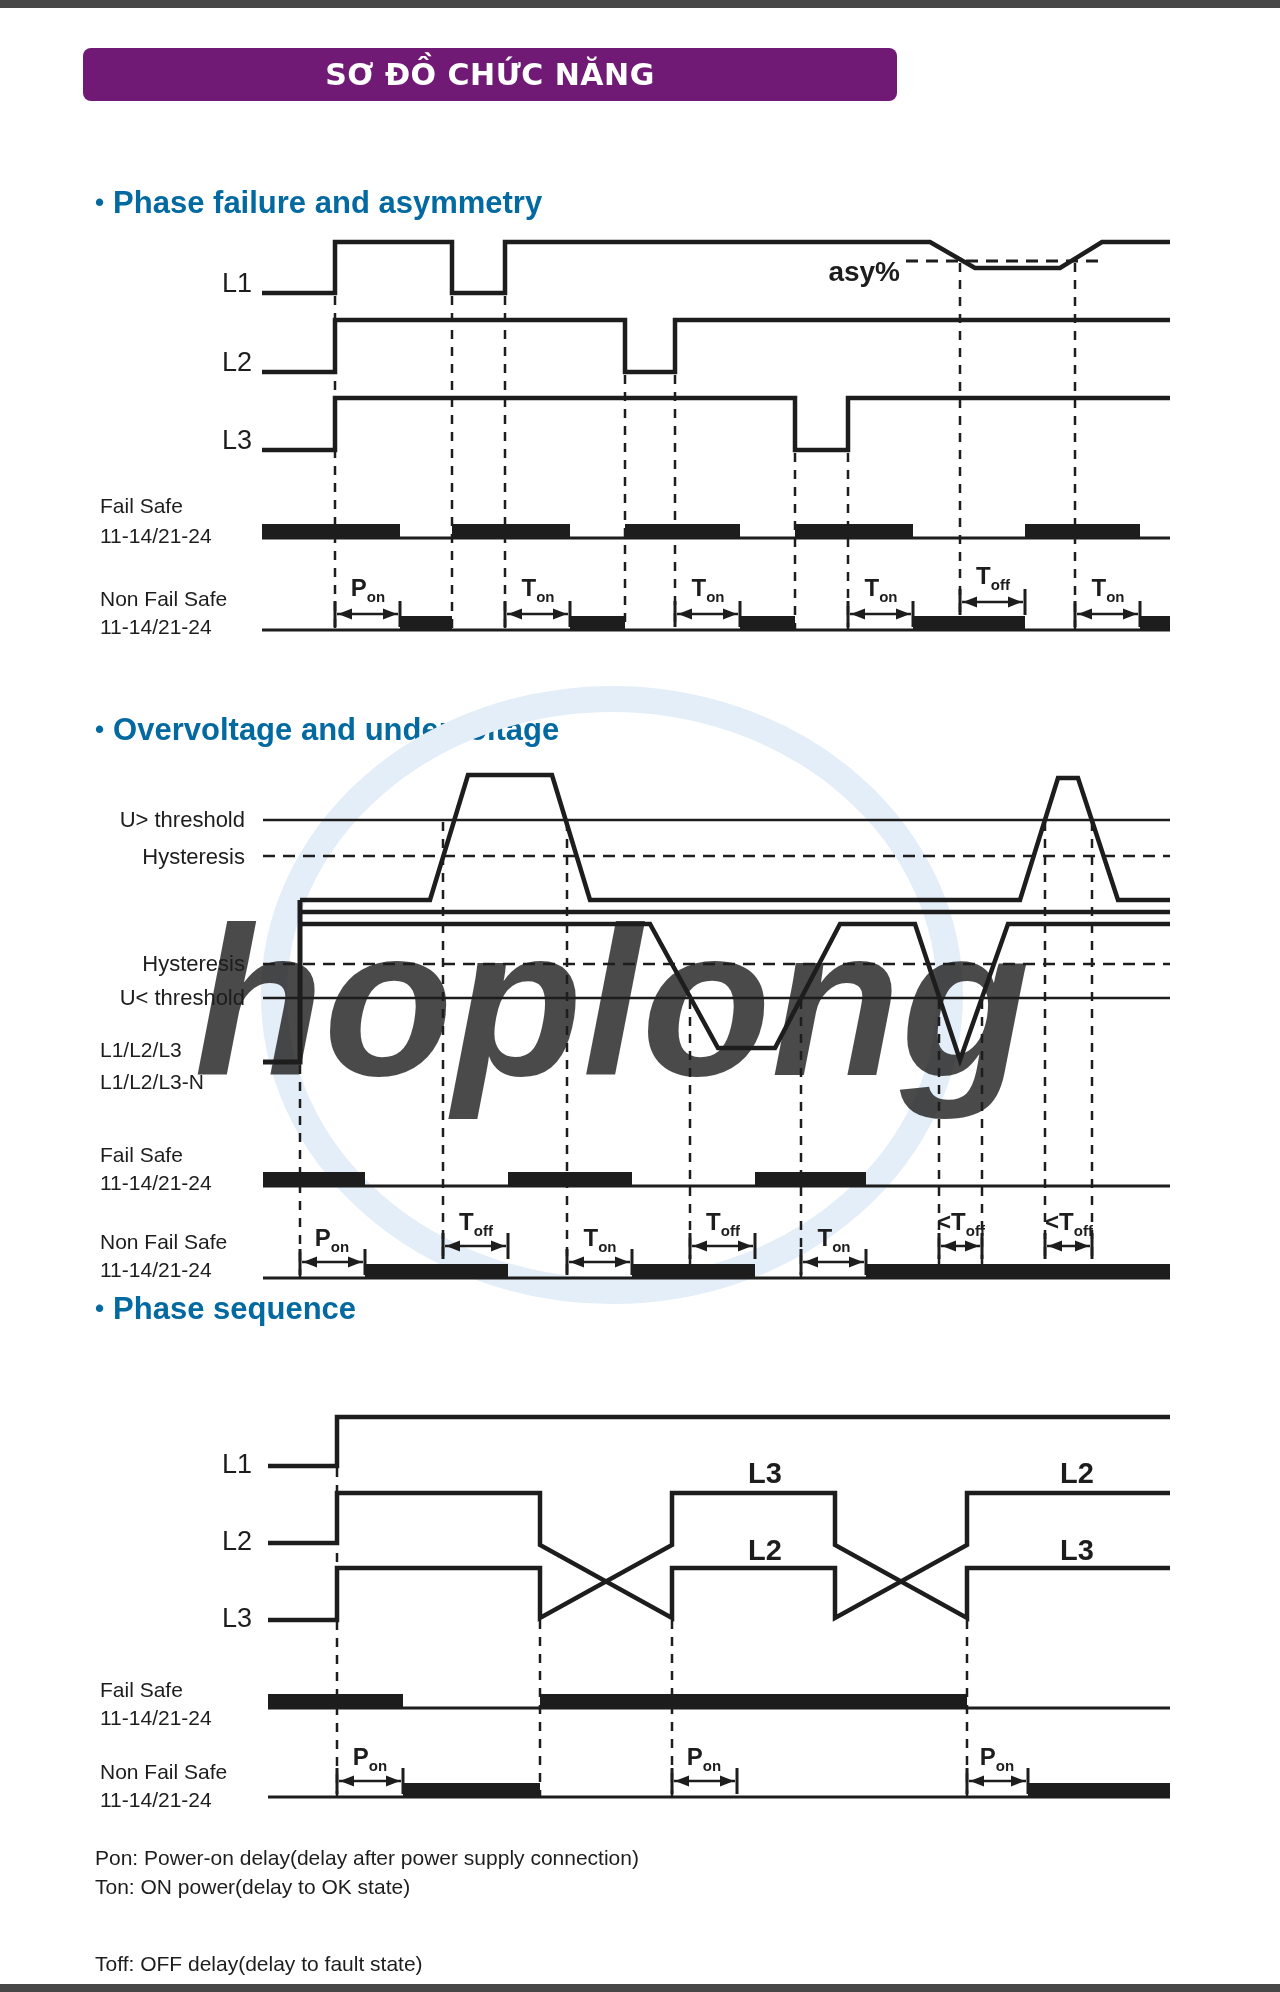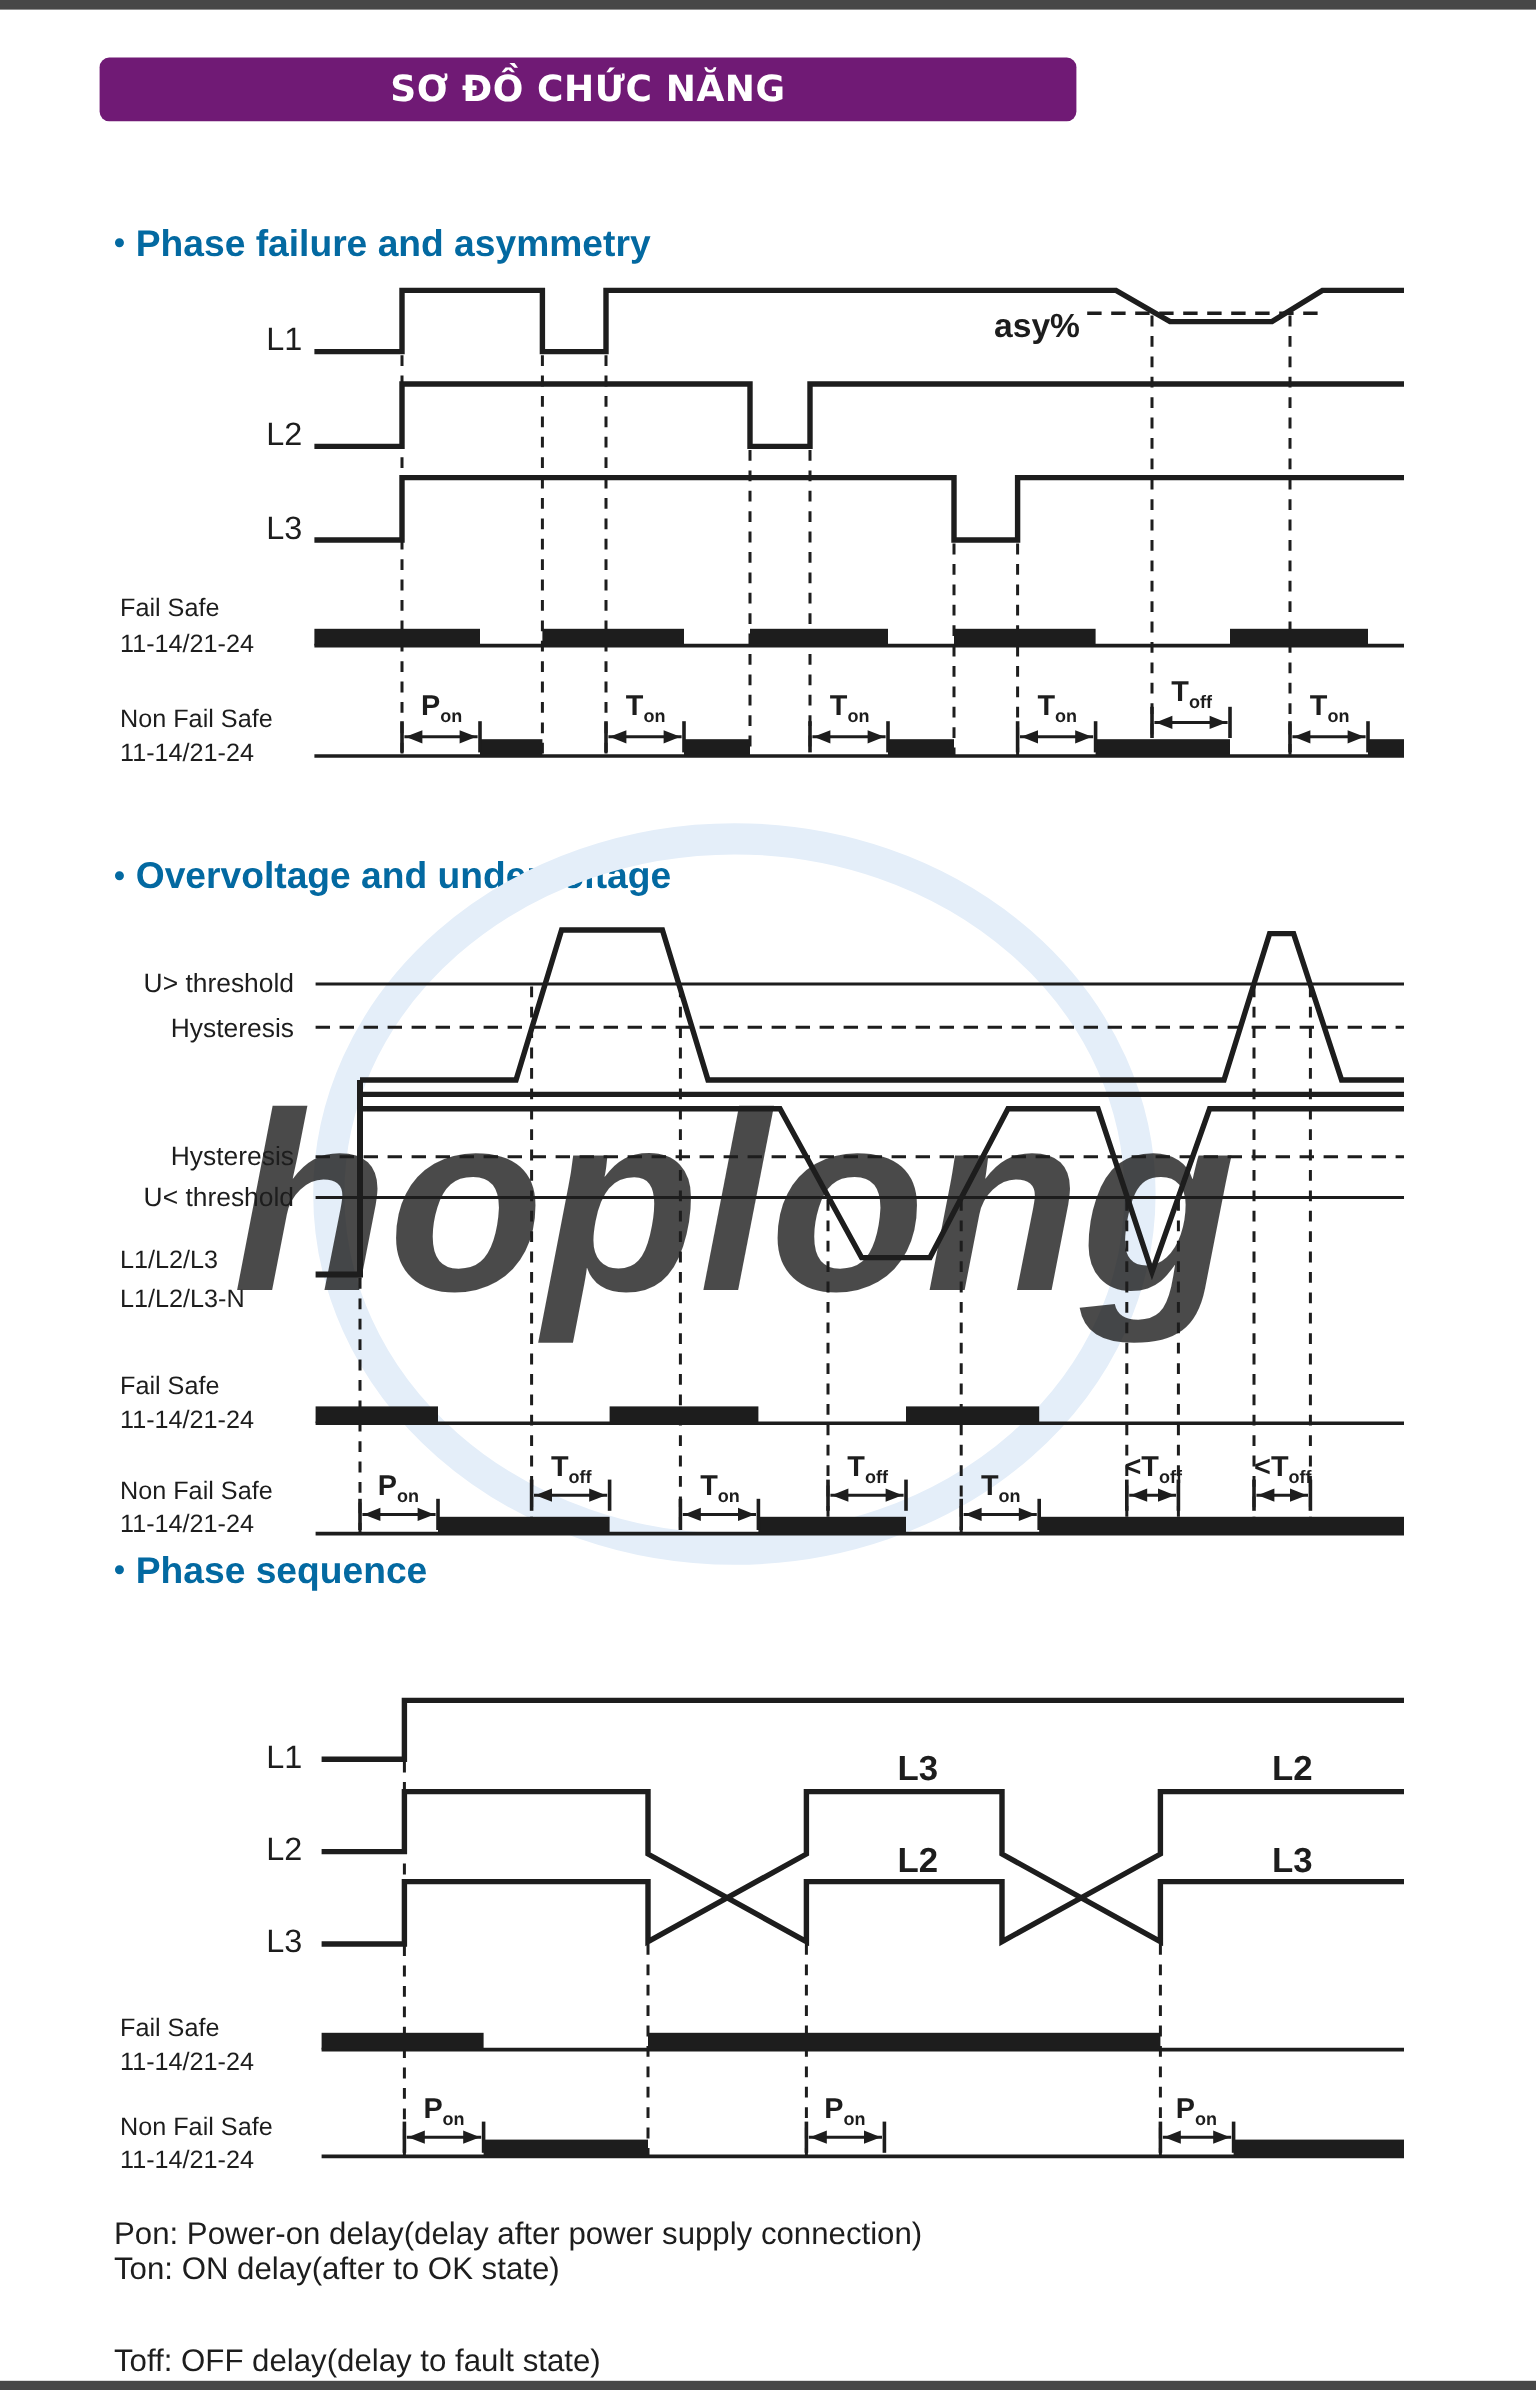--- a/index.html
+++ b/index.html
@@ -7,21 +7,21 @@
        font-family:"Liberation Sans", sans-serif;color:#1d1d1d;}
   .edge-strip{position:absolute;left:0;width:1280px;height:8px;background:#474747;}
   #strip-top{top:0;} #strip-bottom{top:1984px;}
   .title-bar{position:absolute;left:83px;top:48px;width:814px;height:53px;border-radius:8px;
              display:flex;align-items:center;justify-content:center;}
   .title-bar span{font-family:"DejaVu Sans", sans-serif;font-weight:bold;font-size:30px;
                   color:#ffffff;letter-spacing:.5px;}
   .heading{position:absolute;height:32px;line-height:32px;font-size:31px;font-weight:bold;
            white-space:nowrap;color:#0369a1;}
   .heading .bullet{font-size:26px;margin-right:9px;vertical-align:2px;}
-  .footnote{position:absolute;left:95px;font-size:26px;color:#1d1d1d;white-space:nowrap;}
+  .footnote{position:absolute;left:95px;font-size:21px;color:#1d1d1d;white-space:nowrap;}
   svg text{font-family:"Liberation Sans", sans-serif;fill:#1d1d1d;}
   #diagram-canvas{position:absolute;left:0;top:0;}
 </style>
 </head>
 <body>
 
 <div id="strip-top" class="edge-strip" style="background: rgb(71, 71, 71);"></div>
 <div id="strip-bottom" class="edge-strip" style="background: rgb(71, 71, 71);"></div>
 
 <div class="title-bar" style="background: #701a75;">
@@ -32,21 +32,21 @@
   <span class="bullet">•</span><span>Phase failure and asymmetry</span>
 </div>
 <div class="heading" style="left: 95px; top: 713px;">
   <span class="bullet">•</span><span>Overvoltage and undervoltage</span>
 </div>
 <div class="heading" style="left: 95px; top: 1292px;">
   <span class="bullet">•</span><span>Phase sequence</span>
 </div>
 
 <div class="footnote" style="top: 1846px;">Pon: Power-on delay(delay after power supply connection)</div>
-<div class="footnote" style="top: 1875px;">Ton: ON delay(after to OK state)</div>
+<div class="footnote" style="top: 1875px;">Ton: ON power(delay to OK state)</div>
 <div class="footnote" style="top: 1904px; margin-top: 48px;">Toff: OFF delay(delay to fault state)</div>
 
 <svg id="diagram-canvas" width="1280" height="1992" viewBox="0 0 1280 1992" xmlns="http://www.w3.org/2000/svg">
     <g>
       <ellipse cx="612" cy="995" rx="338" ry="296" fill="none" stroke="#e4eef9" stroke-width="26"></ellipse>
       <text x="612" y="1075" font-size="212" font-weight="bold" text-anchor="middle" fill="#d2e1f3" font-style="italic" font-family="&quot;DejaVu Sans&quot;, sans-serif" opacity="0.8">hoplong</text>
     </g>
     <g>
       <line x1="906" y1="261" x2="1102" y2="261" stroke="#1d1d1d" stroke-width="3" stroke-dasharray="12 8"></line>
       <line x1="335" y1="296" x2="335" y2="630" stroke="#1d1d1d" stroke-width="2.5" stroke-dasharray="9 8"></line>

